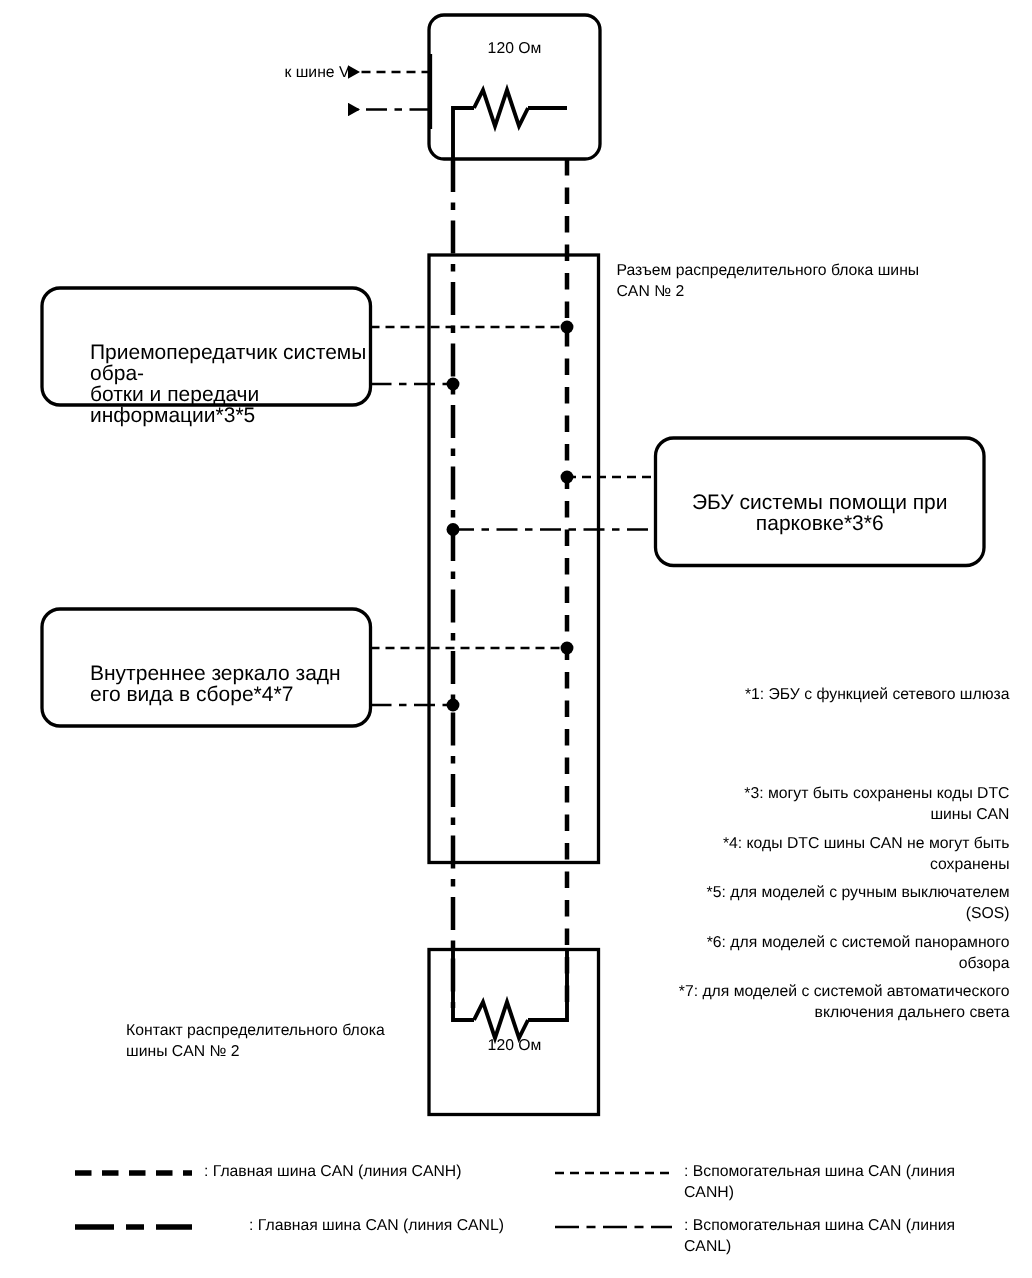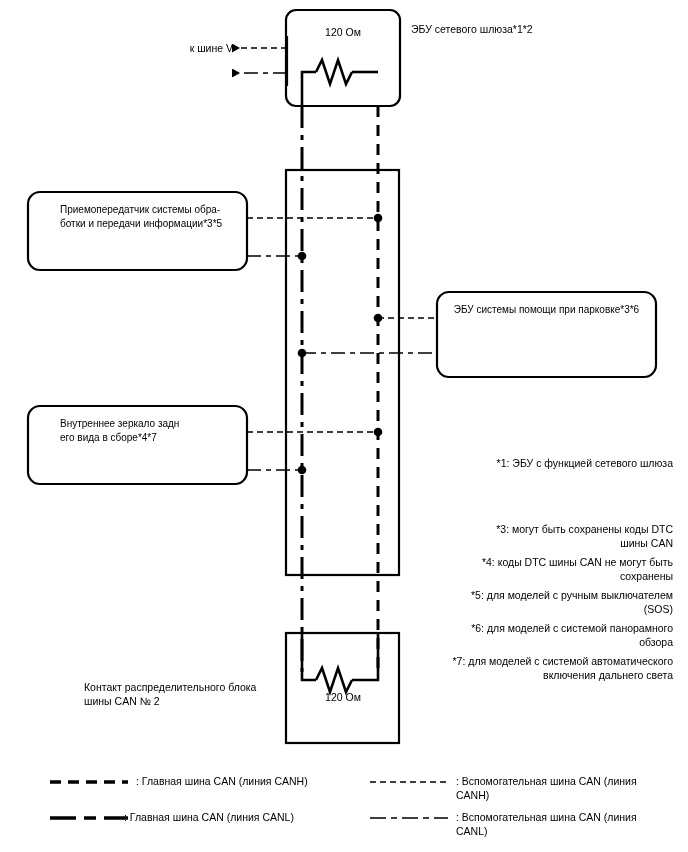--- a/index.html
+++ b/index.html
@@ -7,21 +7,21 @@
     width:688px;height:852px;position:relative;overflow:hidden;
     font-family:"Liberation Sans","DejaVu Sans",sans-serif;
     color:#000000;
   }
   #diagram-root{position:absolute;left:0;top:0;width:688px;height:734px;text-decoration:underline;}
   svg.layer{position:absolute;left:0;top:0;width:688px;height:852px;overflow:visible;}
   .txt{position:absolute;font-size:10.5px;line-height:14px;color:#000;white-space:pre-line;}
   .txt-c{text-align:center;}
   .note{position:absolute;font-size:10.5px;line-height:14px;white-space:pre-line;text-align:right;}
   .legend-label{position:absolute;font-size:10.5px;line-height:13.5px;white-space:pre-line;}
-  .rbox-label{position:absolute;font-size:10px;line-height:14px;white-space:pre-line;}
+  .rbox-label{position:absolute;font-size:14px;line-height:14px;white-space:pre-line;margin-top:24px;}
 </style>
 </head>
 <body>
 
 <div id="diagram-root">
 
   <svg class="layer" viewBox="0 0 688 852">
     <defs>
       <marker id="arrowL" markerWidth="9" markerHeight="9" refX="8" refY="4.5" orient="auto" markerUnits="userSpaceOnUse">
         <path d="M8,0 L8,9 L0,4.5 z" fill="#000"></path>
@@ -79,22 +79,23 @@
     <line x1="370" y1="782" x2="448" y2="782" stroke="#000" stroke-width="1.6" stroke-dasharray="6,4"></line>
     <line x1="370" y1="818" x2="448" y2="818" stroke="#000" stroke-width="1.6" stroke-dasharray="16,5,6,5"></line>
   </svg>
 
   <div class="txt txt-c" style="left:286px;top:25px;width:114px;">120 Ом</div>
 
   <div class="txt txt-c" style="left:286px;top:690px;width:114px;">120 Ом</div>
 
   <div class="txt" style="left:163px;top:41px;width:70px;text-align:right;">к шине V</div>
 
-  <div class="txt" style="left:411px;top:22px;width:260px;">ЭБУ сетевого шлюза*1*2</div>
 
+  <div class="txt" style="left:411px;top:173px;width:250px;">Разъем распределительного блока шины
+CAN № 2</div>
 
   <div class="rbox-label txt-c" style="left:443px;top:303px;width:207px;">ЭБУ системы помощи при парковке*3*6</div>
 
   <div class="rbox-label" style="left:46px;top:203px;width:190px;text-align:left;padding-left:14px;">Приемопередатчик системы обра-
 ботки и передачи информации*3*5</div>
 
   <div class="rbox-label" style="left:46px;top:417px;width:190px;text-align:left;padding-left:14px;">Внутреннее зеркало задн
 его вида в сборе*4*7</div>
 
   <div class="txt" style="left:84px;top:680px;width:215px;">Контакт распределительного блока
@@ -106,19 +107,19 @@
   <div class="note" style="left:411px;top:555px;width:262px;">*4: коды  DTC шины CAN не могут быть
 сохранены</div>
   <div class="note" style="left:411px;top:588px;width:262px;">*5: для моделей с ручным выключателем
 (SOS)</div>
   <div class="note" style="left:411px;top:621px;width:262px;">*6: для моделей с системой панорамного
 обзора</div>
   <div class="note" style="left:411px;top:654px;width:262px;">*7: для моделей с системой автоматического
 включения дальнего света</div>
 
   <div class="legend-label" style="left:136px;top:775px;width:230px;">: Главная шина CAN (линия CANH)</div>
-  <div class="legend-label" style="left:124px;top:811px;width:230px;">: Главная шина CAN (линия CANL)</div>
+  <div class="legend-label" style="left:136px;top:811px;width:230px;text-align:center;">: Главная шина CAN (линия CANL)</div>
   <div class="legend-label" style="left:456px;top:775px;width:225px;">: Вспомогательная шина CAN (линия
   CANH)</div>
   <div class="legend-label" style="left:456px;top:811px;width:225px;">: Вспомогательная шина CAN (линия
   CANL)</div>
 
 </div>
 
 </body></html>

